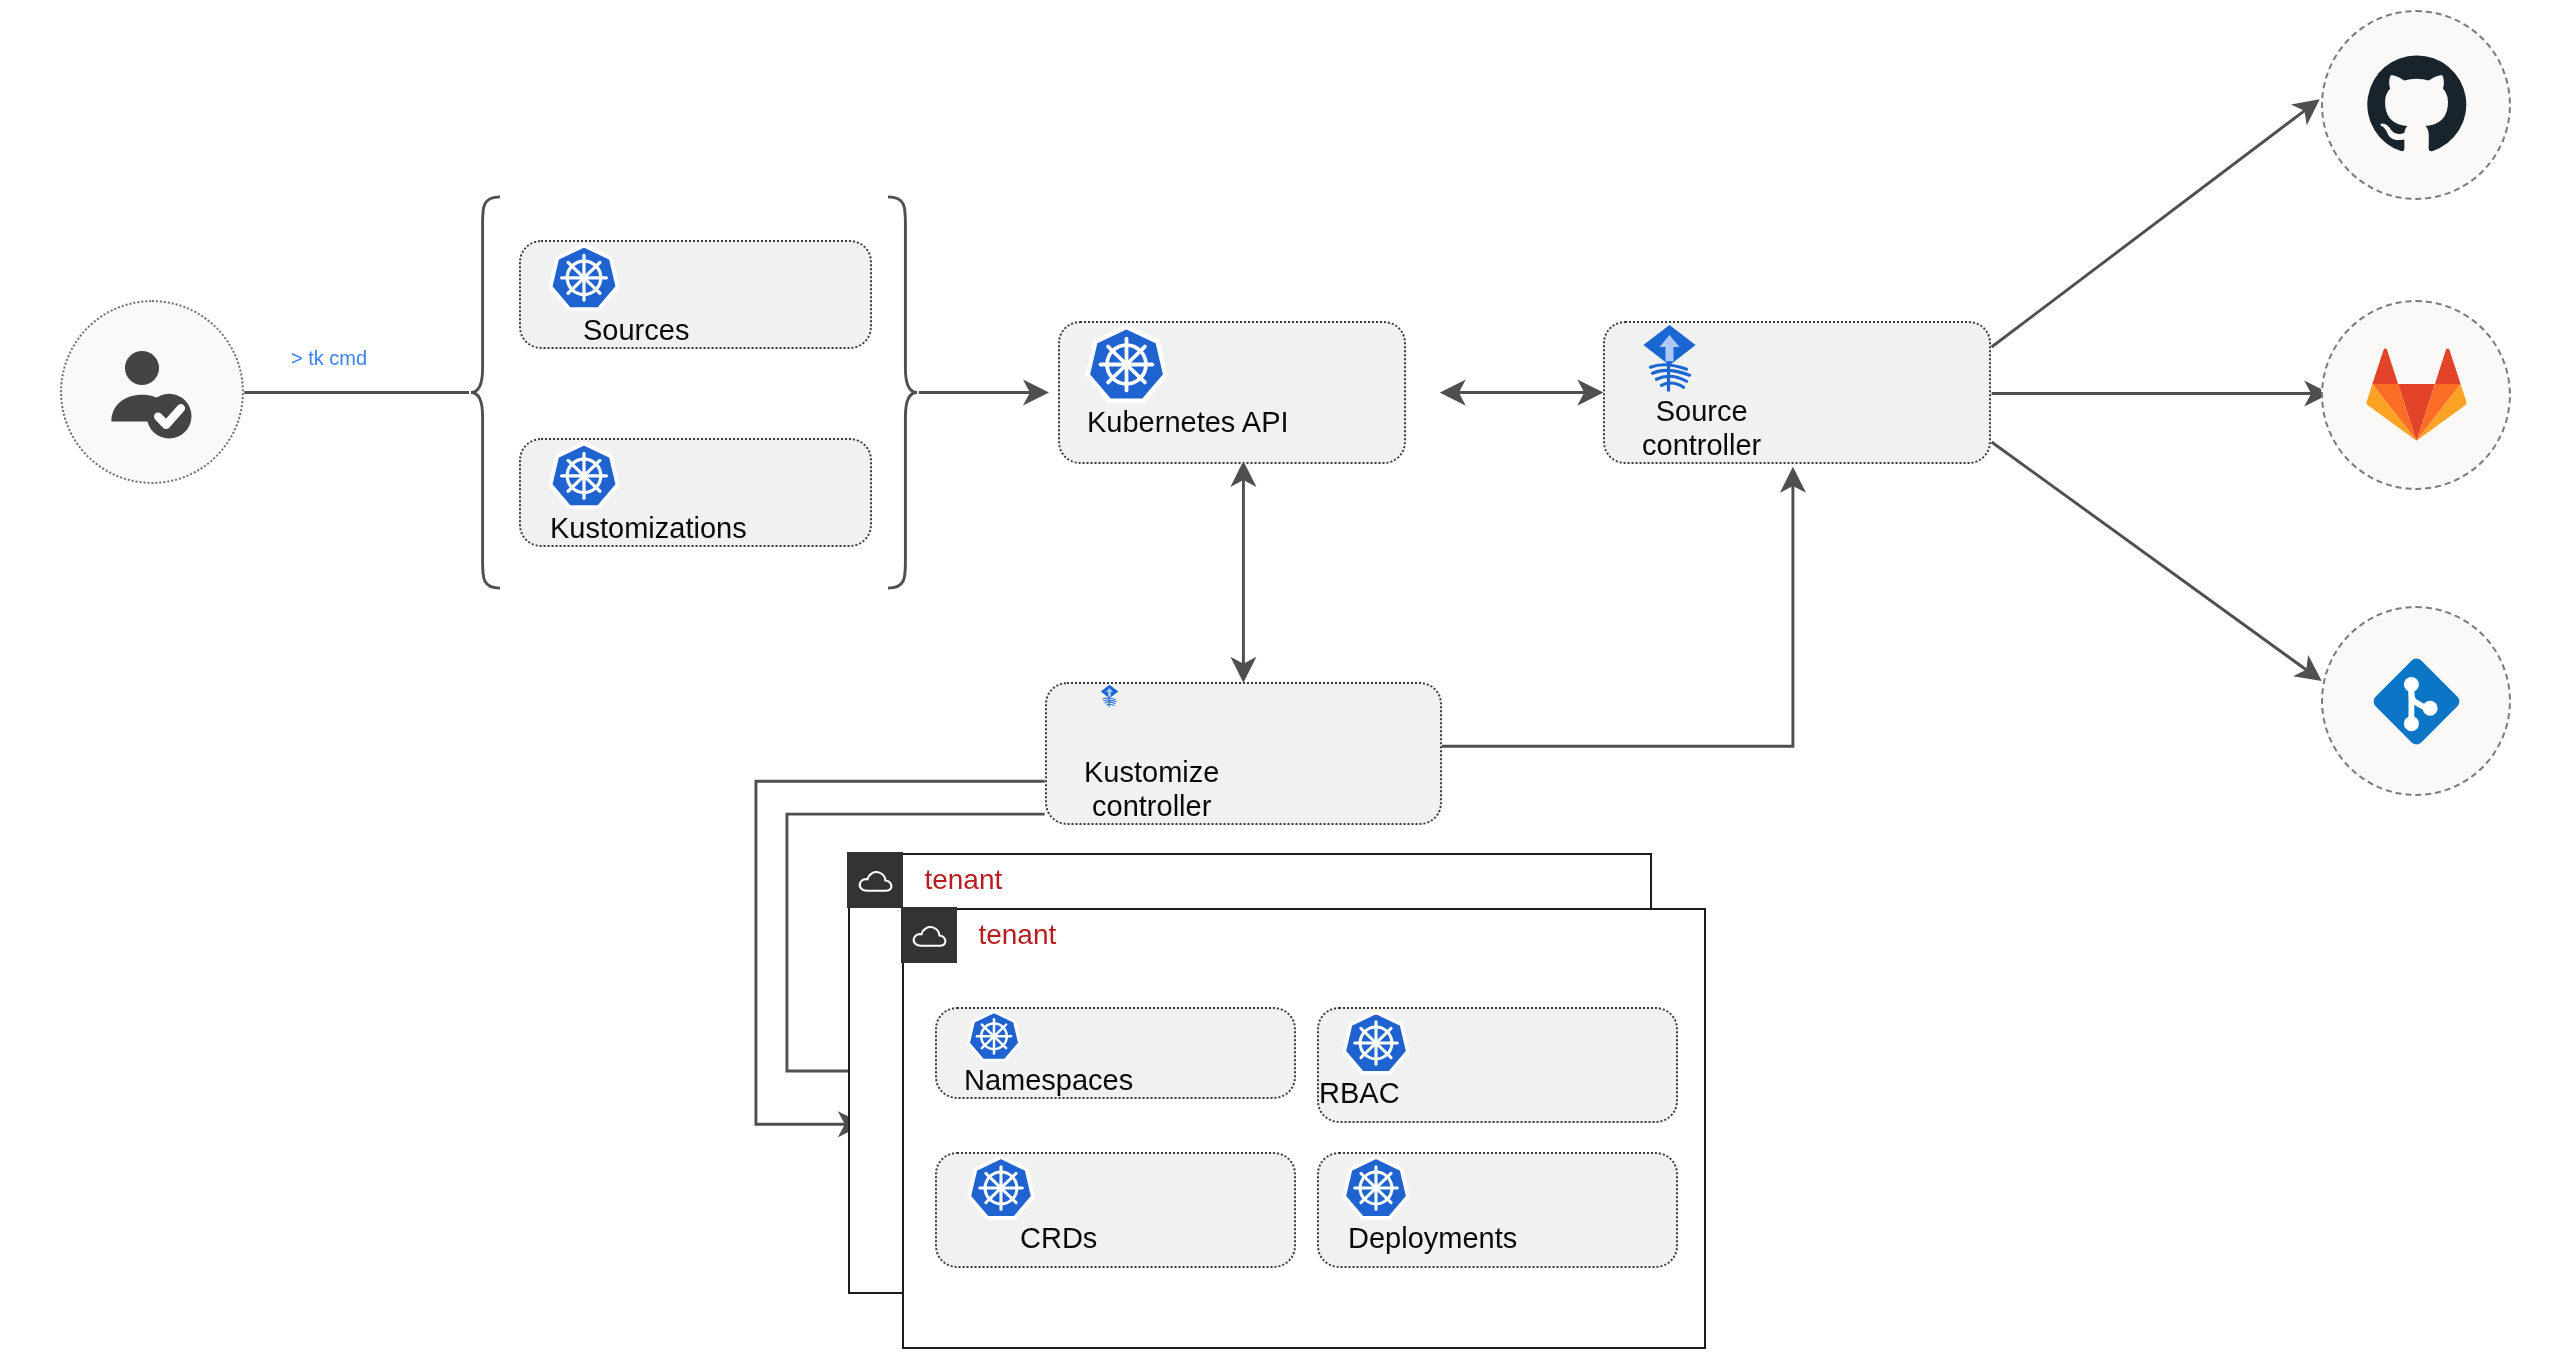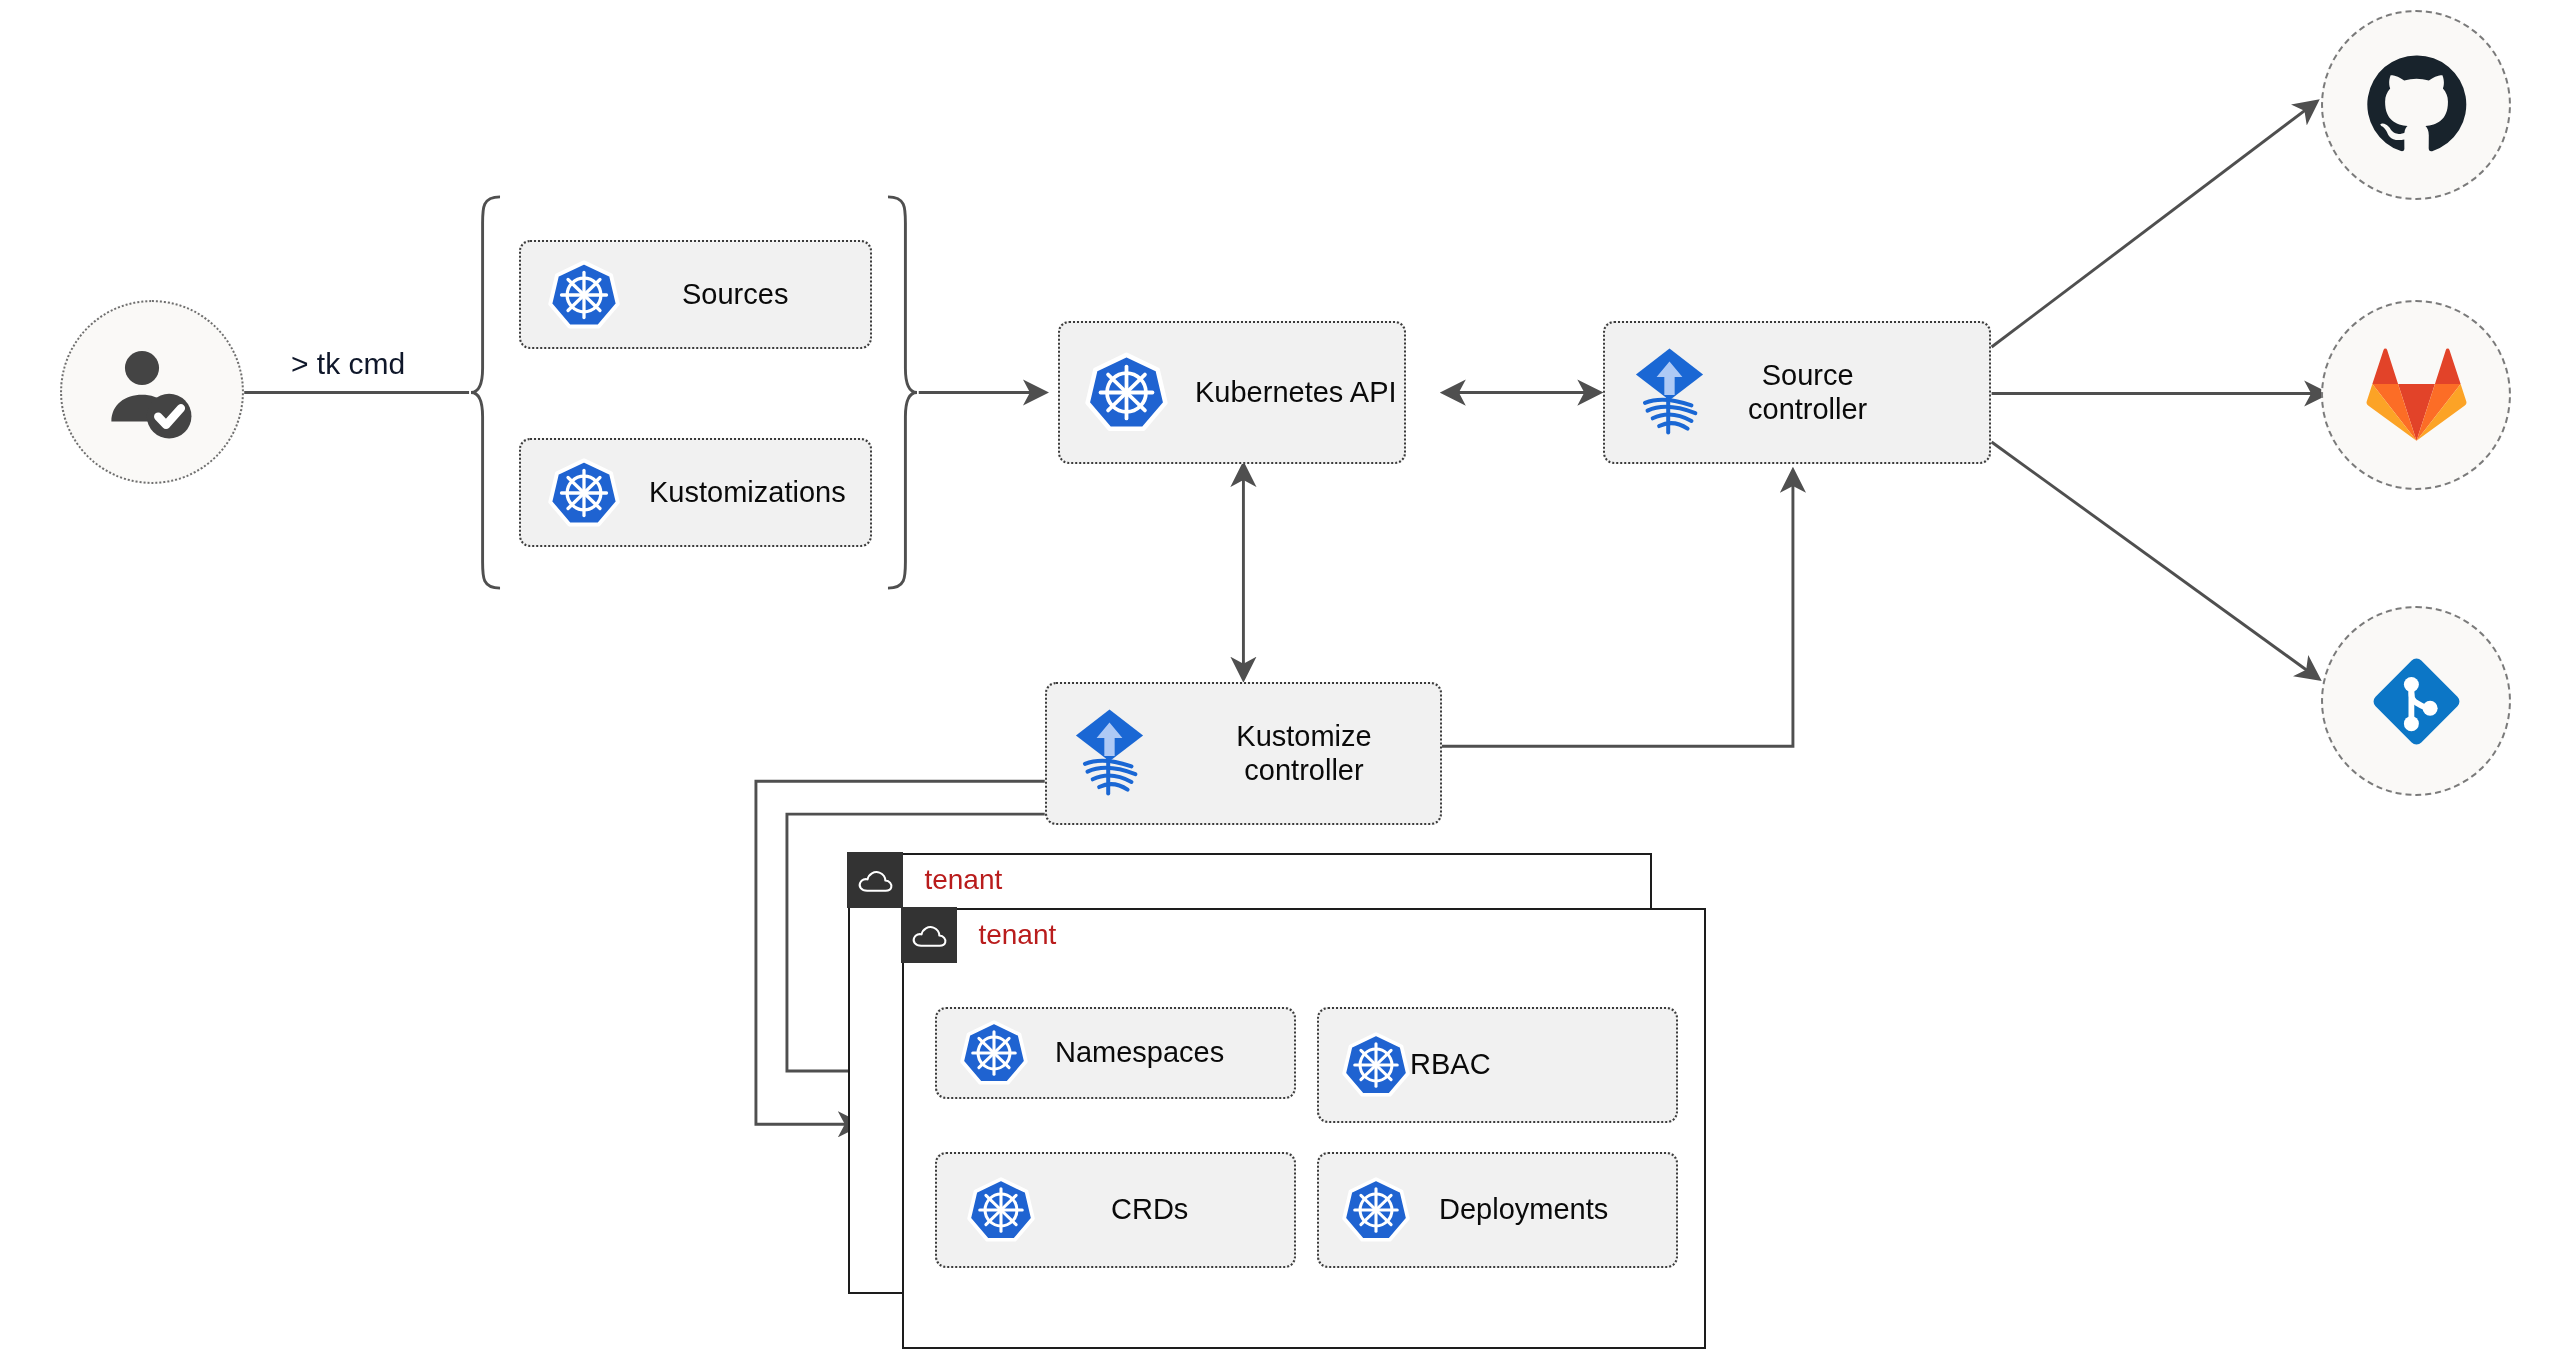--- a/index.html
+++ b/index.html
@@ -4,40 +4,40 @@
 <style>
   html,body{margin:0;padding:0;background:#ffffff;}
   body{width:2576px;height:1355px;overflow:hidden;
        font-family:"Liberation Sans","DejaVu Sans",sans-serif;}
   #stage{position:relative;width:2576px;height:1355px;background:#fff;}
 
   svg.edges{position:absolute;left:0;top:0;width:2576px;height:1355px;pointer-events:none;}
 
   
   .node{position:absolute;box-sizing:border-box;
-        background:#f1f1f1;border:2.4px dotted #3b3b3b;border-radius:11px;
-        display:flex;align-items:center;}
+        background:#f1f1f1;border:2.4px dotted #3b3b3b;border-radius:22px;
+        display:flex;align-items:flex-start;flex-direction:column;}
   .node .label{color:#0a0a0a;font-size:29px;line-height:1.15;white-space:pre-line;}
 
   
   .circ{position:absolute;box-sizing:border-box;border-radius:50%;
         background:#faf9f7;display:flex;align-items:center;justify-content:center;}
   .circ.dotted{border:2.9px dotted #6e6e6e;}
   .circ.dashed{border:2.9px dashed #7a7a7a;}
 
   
   .tenant{position:absolute;box-sizing:border-box;background:#ffffff;
           border:2.9px solid #1d1d1d;}
   .tenant-tab{position:absolute;left:-2.9px;top:-2.9px;height:56px;
               display:flex;align-items:center;}
   .tenant-tab .iconbox{width:56px;height:56px;background:#333333;
         display:flex;align-items:center;justify-content:center;flex:0 0 auto;}
   .tenant-tab .tname{margin-left:21.3px;font-size:28px;color:#b91c1c;}
 
-  .cmd-label{position:absolute;font-size:30px;color:#0f172a;}
+  .cmd-label{position:absolute;font-size:20px;color:#3b82f6;}
 
   .brace{position:absolute;}
 </style>
 </head>
 <body>
 
 <div id="stage">
 
   <svg class="edges" viewBox="0 0 2658 1398">
     <defs>

